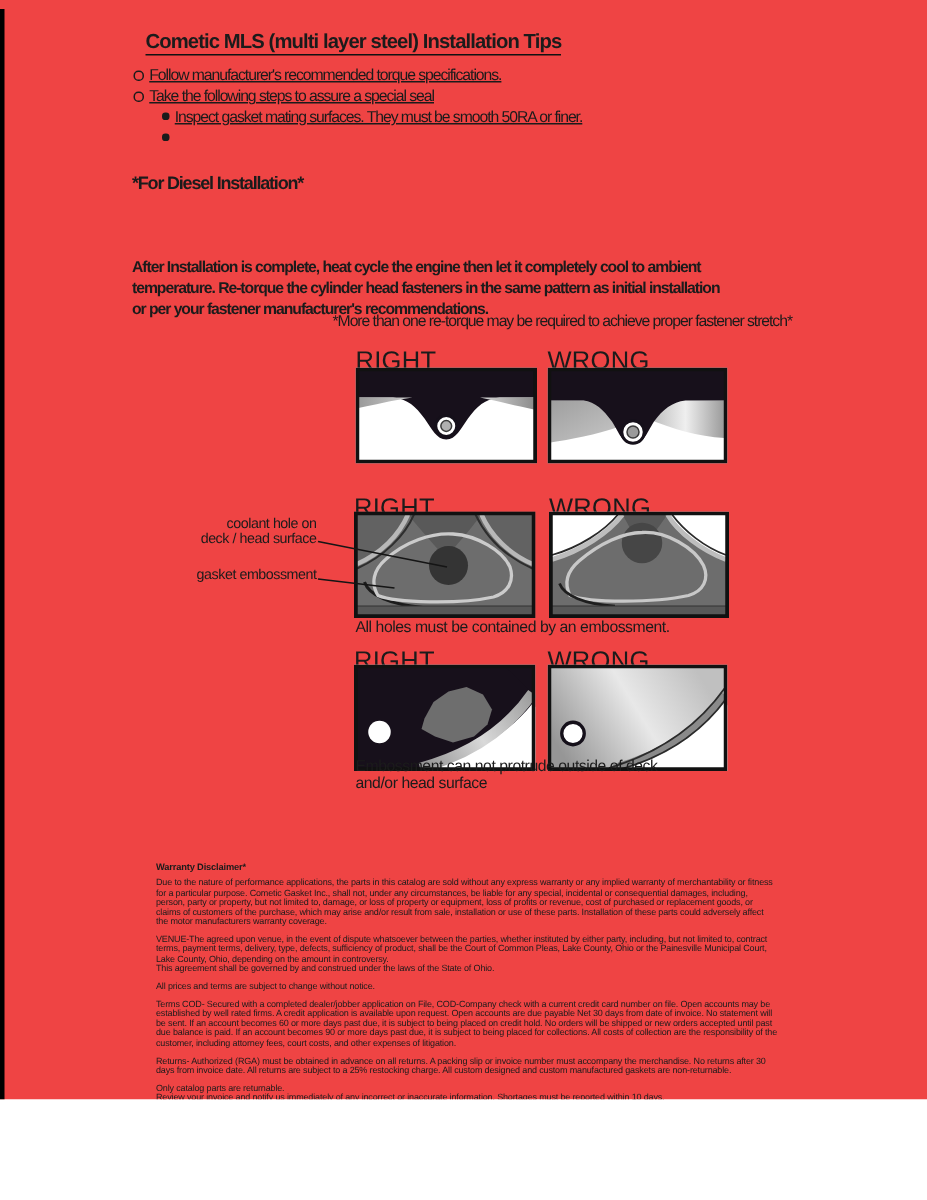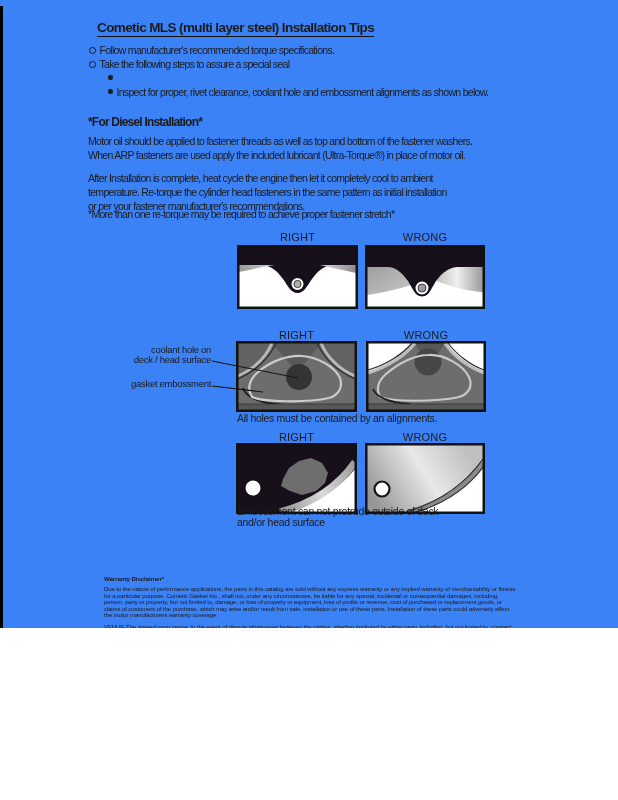--- a/index.html
+++ b/index.html
@@ -1,30 +1,30 @@
 <!DOCTYPE html>
 <html><head>
 <meta charset="utf-8">
 <style>
   html,body{margin:0;padding:0;background:#fff;}
-  .page{position:relative;width:618px;height:628px;background:#3b82f6;overflow:hidden;
+  .page{position:relative;width:618px;height:733px;background:#ef4444;overflow:hidden;
         font-family:"Liberation Sans","DejaVu Sans",sans-serif;color:#1b1b1b;}
   .abs{position:absolute;}
   .edge-line{left:0;top:6px;width:3px;height:790px;background:#000;}
   .title{left:97px;top:20px;font-size:13.5px;font-weight:bold;letter-spacing:-0.6px;
          border-bottom:1.5px solid #111;padding-bottom:1px;}
   .tips{left:89px;top:43px;font-size:10.5px;letter-spacing:-0.7px;line-height:14px;width:470px;}
-  .trow{display:flex;align-items:flex-start;height:14px;}
+  .trow{display:flex;align-items:flex-start;height:14px;text-decoration:underline;}
   .trow .mk{flex:0 0 auto;width:4.5px;height:4.5px;border-radius:50%;margin:4px 4px 0 0;}
   .mk.open{border:1px solid #1b1b1b;}
   .mk.fill{background:#1b1b1b;margin-left:19px;}
   .d-head{left:88px;top:115px;font-size:12px;font-weight:bold;letter-spacing:-0.8px;}
   .body-p{left:88px;width:440px;font-size:10.5px;letter-spacing:-0.7px;line-height:14px;}
   .preline{white-space:pre-line;}
-  .dg-label{font-size:11px;letter-spacing:0.2px;text-align:center;}
+  .dg-label{font-size:17px;letter-spacing:0.2px;text-align:left;}
   .caption{font-size:10.5px;letter-spacing:-0.3px;line-height:10px;}
   .ann{font-size:9.5px;letter-spacing:-0.3px;text-align:right;line-height:9.5px;}
   .legal{left:104px;top:576px;width:414px;font-size:6px;letter-spacing:-0.1px;line-height:6.4px;}
   .legal h4{margin:0 0 4px 0;font-size:6.2px;}
   .legal p{margin:0 0 5.5px 0;}
   .footer-code{left:385px;top:762px;font-size:13px;letter-spacing:0;}
   svg{display:block;}
 </style>
 </head>
 <body>
@@ -39,34 +39,32 @@
     <div class="trow">
       <span class="mk open"></span>
       <span>Follow manufacturer's recommended torque specifications.</span>
     </div>
     <div class="trow">
       <span class="mk open"></span>
       <span>Take the following steps to assure a special seal</span>
     </div>
     <div class="trow">
       <span class="mk fill"></span>
+      <span>Inspect gasket mating surfaces.  They must be smooth 50RA or finer.</span>
     </div>
     <div class="trow">
       <span class="mk fill"></span>
-      <span>Inspect for proper, rivet clearance, coolant hole and embossment alignments as shown below.</span>
     </div>
   </div>
 
   <div class="abs d-head">*For Diesel Installation*</div>
-  <div class="abs body-p preline" style="top:134px;">Motor oil should be applied to fastener threads as well as top and bottom of the fastener washers.
-When ARP fasteners are used apply the included lubricant (Ultra-Torque®) in place of motor oil.</div>
-  <div class="abs body-p preline" style="top:171px;">After Installation is complete, heat cycle the engine then let it completely cool to ambient
+  <div class="abs body-p preline" style="top:171px;font-weight:bold;">After Installation is complete, heat cycle the engine then let it completely cool to ambient
 temperature. Re-torque the cylinder head fasteners in the same pattern as initial installation
 or per your fastener manufacturer's recommendations.</div>
-  <div class="abs body-p" style="top:207px;">*More than one re-torque may be required to achieve proper fastener stretch*</div>
+  <div class="abs body-p" style="top:207px;text-align:right;">*More than one re-torque may be required to achieve proper fastener stretch*</div>
 
   <div class="abs dg-label" style="left:237px;top:231px;width:121px;">RIGHT</div>
   <div class="abs dg-label" style="left:365px;top:231px;width:120px;">WRONG</div>
 
   <svg class="abs" style="left:237px;top:245px;" width="121" height="64" viewBox="0 0 121 64">
     <defs>
       <linearGradient id="g1L" x1="0" y1="0" x2="1" y2="0">
           <stop offset="0" stop-color="#9a9a9a"></stop>
           <stop offset="1" stop-color="#cfcfcf"></stop>
         </linearGradient>
@@ -144,21 +142,21 @@
     <rect x="2" y="63" width="116" height="6" fill="#585858"></rect>
     <line x1="2" y1="63" x2="118" y2="63" stroke="#333" stroke-width="0.8"></line>
     <rect x="1.25" y="1.25" width="117.5" height="68.5" fill="none" stroke="#111" stroke-width="2.5"></rect>
   </svg>
 
   <svg class="abs" style="left:205px;top:350px;" width="110" height="50" viewBox="0 0 110 50">
     <line x1="7" y1="11" x2="93" y2="28" stroke="#151515" stroke-width="1.1"></line>
     <line x1="7" y1="36" x2="58" y2="42" stroke="#151515" stroke-width="1.1"></line>
   </svg>
 
-  <div class="abs caption" style="left:237px;top:413px;">All holes must be contained by an alignments.</div>
+  <div class="abs caption" style="left:237px;top:413px;">All holes must be contained by an embossment.</div>
 
   <div class="abs dg-label" style="left:236px;top:431px;width:121px;">RIGHT</div>
   <div class="abs dg-label" style="left:365px;top:431px;width:120px;">WRONG</div>
 
   <svg class="abs" style="left:236px;top:443px;" width="121" height="71" viewBox="0 0 121 71">
     <defs>
       <linearGradient id="g3" gradientUnits="userSpaceOnUse" x1="44" y1="69" x2="119" y2="19">
         <stop offset="0" stop-color="#8f8f8f"></stop>
           <stop offset="0.5" stop-color="#d9d9d9"></stop>
           <stop offset="1" stop-color="#9b9b9b"></stop>

